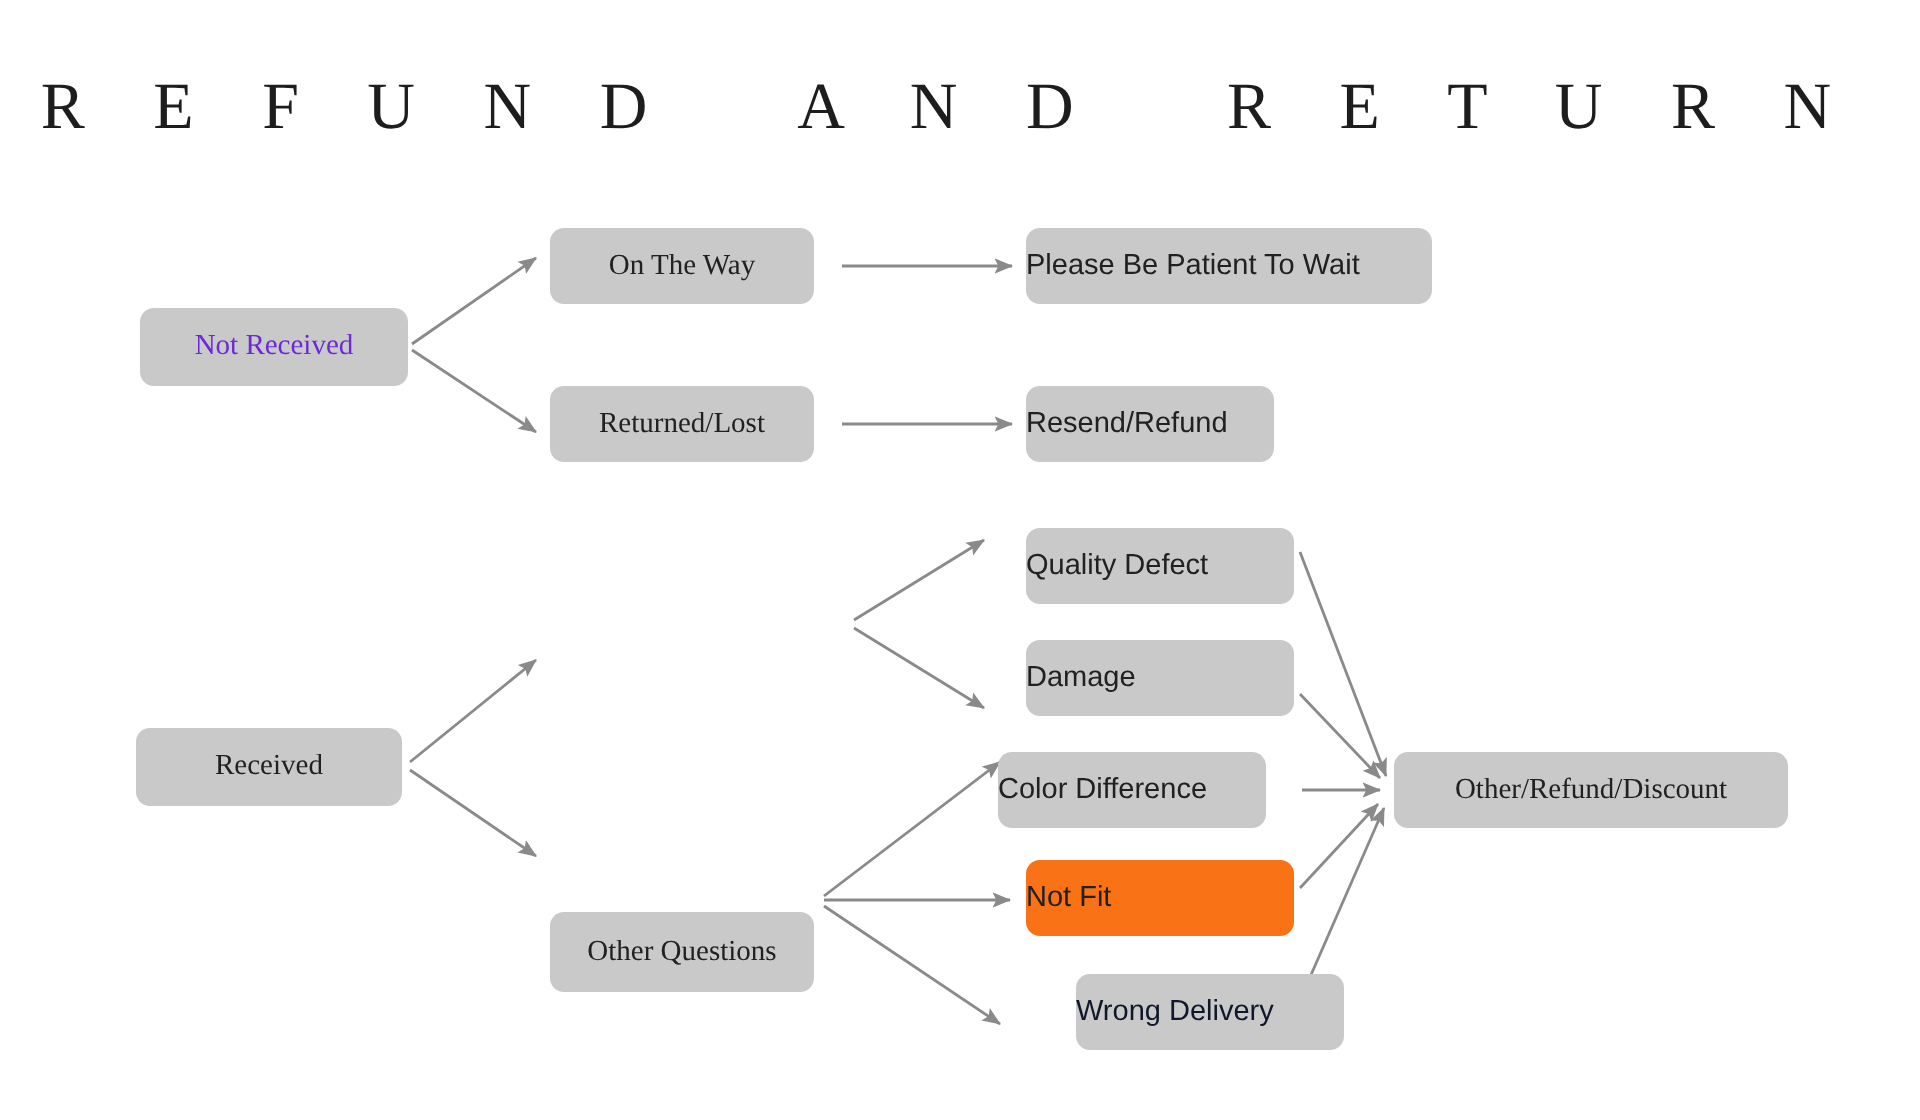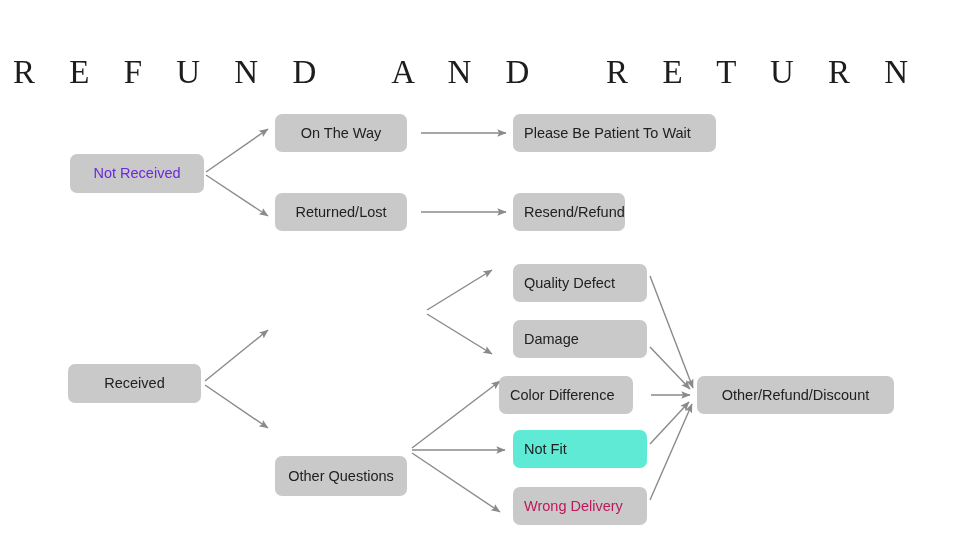--- a/index.html
+++ b/index.html
@@ -19,48 +19,47 @@
     position: relative;
     width: 960px;
     height: 560px;
     background: #ffffff;
   }
   #title {
     position: absolute;
     left: 0;
     top: 36px;
     width: 936px;
-    text-align: left;
+    text-align: center;
     font-family: "Liberation Serif", "DejaVu Serif", serif;
     font-size: 33px;
     font-weight: 400;
     letter-spacing: 13px;
     text-indent: 13px;
     color: #1d1d1d;
     white-space: pre;
-    margin-top: 18px;
   }
   .node {
     position: absolute;
     box-sizing: border-box;
     background: #c9c9c9;
     border-radius: 7px;
     color: #212121;
     font-size: 14.5px;
     line-height: 1;
     display: flex;
     align-items: center;
   }
   .node.left {
     justify-content: flex-start;
-    padding-left: 11px;
   }
   .node.center {
     justify-content: center;
     padding: 0 6px;
+    font-family: Liberation Serif, serif;
   }
   #edges {
     position: absolute;
     left: 0;
     top: 0;
     width: 960px;
     height: 560px;
     pointer-events: none;
   }
 </style>
@@ -106,21 +105,21 @@
     </div>
 
   <div class="node center" style="left: 275px; top: 193px; width: 132px; height: 38px; background: rgb(201, 201, 201); color: rgb(33, 33, 33);">
       <span>Returned/Lost</span>
     </div>
 
   <div class="node left" style="left: 513px; top: 114px; width: 203px; height: 38px; background: rgb(201, 201, 201); color: rgb(33, 33, 33);">
       <span>Please Be Patient To Wait</span>
     </div>
 
-  <div class="node left" style="left: 513px; top: 193px; width: 112px; height: 38px; background: rgb(201, 201, 201); color: rgb(33, 33, 33);">
+  <div class="node left" style="left: 513px; top: 193px; width: 124px; height: 38px; background: rgb(201, 201, 201); color: rgb(33, 33, 33);">
       <span>Resend/Refund</span>
     </div>
 
   <div class="node center" style="left: 68px; top: 364px; width: 133px; height: 39px; background: rgb(201, 201, 201); color: rgb(33, 33, 33);">
       <span>Received</span>
     </div>
 
 
   <div class="node center" style="left: 275px; top: 456px; width: 132px; height: 40px; background: rgb(201, 201, 201); color: rgb(33, 33, 33);">
       <span>Other Questions</span>
@@ -131,25 +130,25 @@
     </div>
 
   <div class="node left" style="left: 513px; top: 320px; width: 134px; height: 38px; background: rgb(201, 201, 201); color: rgb(33, 33, 33);">
       <span>Damage</span>
     </div>
 
   <div class="node left" style="left: 499px; top: 376px; width: 134px; height: 38px; background: rgb(201, 201, 201); color: rgb(33, 33, 33);">
       <span>Color Difference</span>
     </div>
 
-  <div class="node left" style="left: 513px; top: 430px; width: 134px; height: 38px; background: #5eead4; color: rgb(33, 33, 33);">
+  <div class="node left" style="left: 513px; top: 430px; width: 134px; height: 38px; background: #f97316; color: rgb(33, 33, 33);">
       <span>Not Fit</span>
     </div>
 
-  <div class="node left" style="left: 513px; top: 487px; width: 134px; height: 38px; background: rgb(201, 201, 201); color: #be185d;">
+  <div class="node left" style="left: 538px; top: 487px; width: 134px; height: 38px; background: rgb(201, 201, 201); color: #0f172a;">
       <span>Wrong Delivery</span>
     </div>
 
   <div class="node center" style="left: 697px; top: 376px; width: 197px; height: 38px; background: rgb(201, 201, 201); color: rgb(33, 33, 33);">
       <span>Other/Refund/Discount</span>
     </div>
 
 </div>
 
 </body></html>

